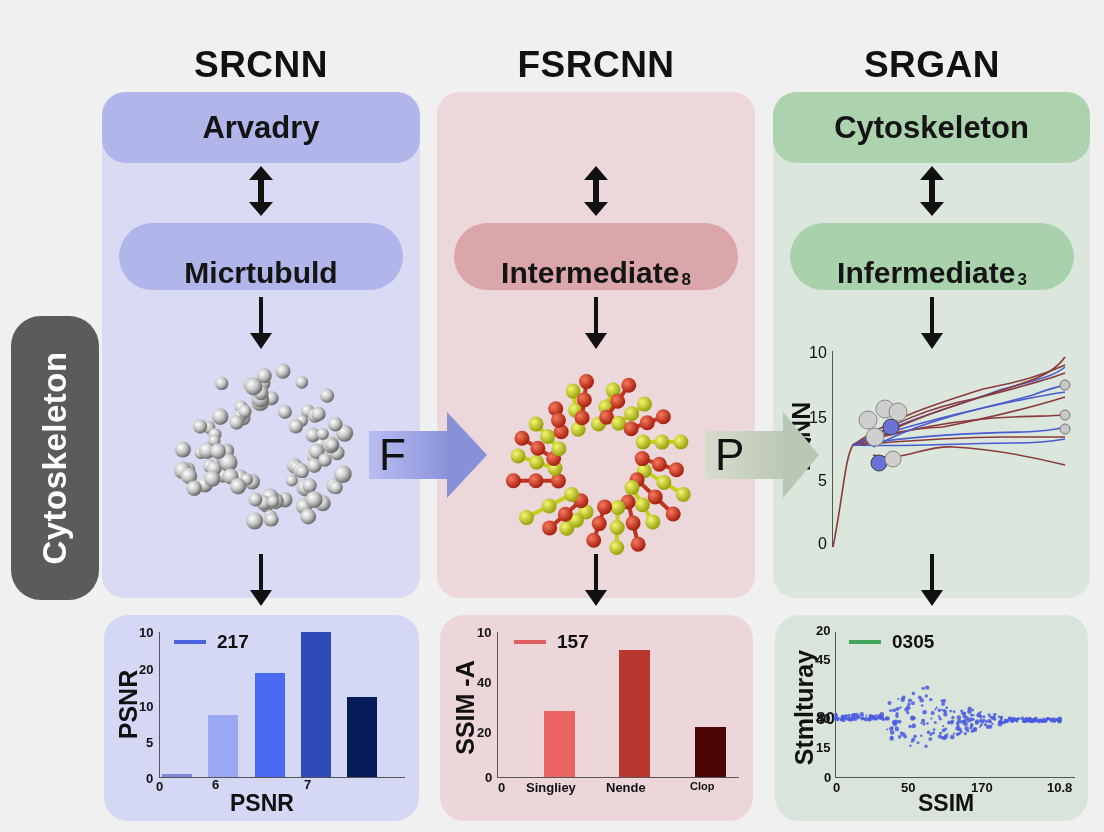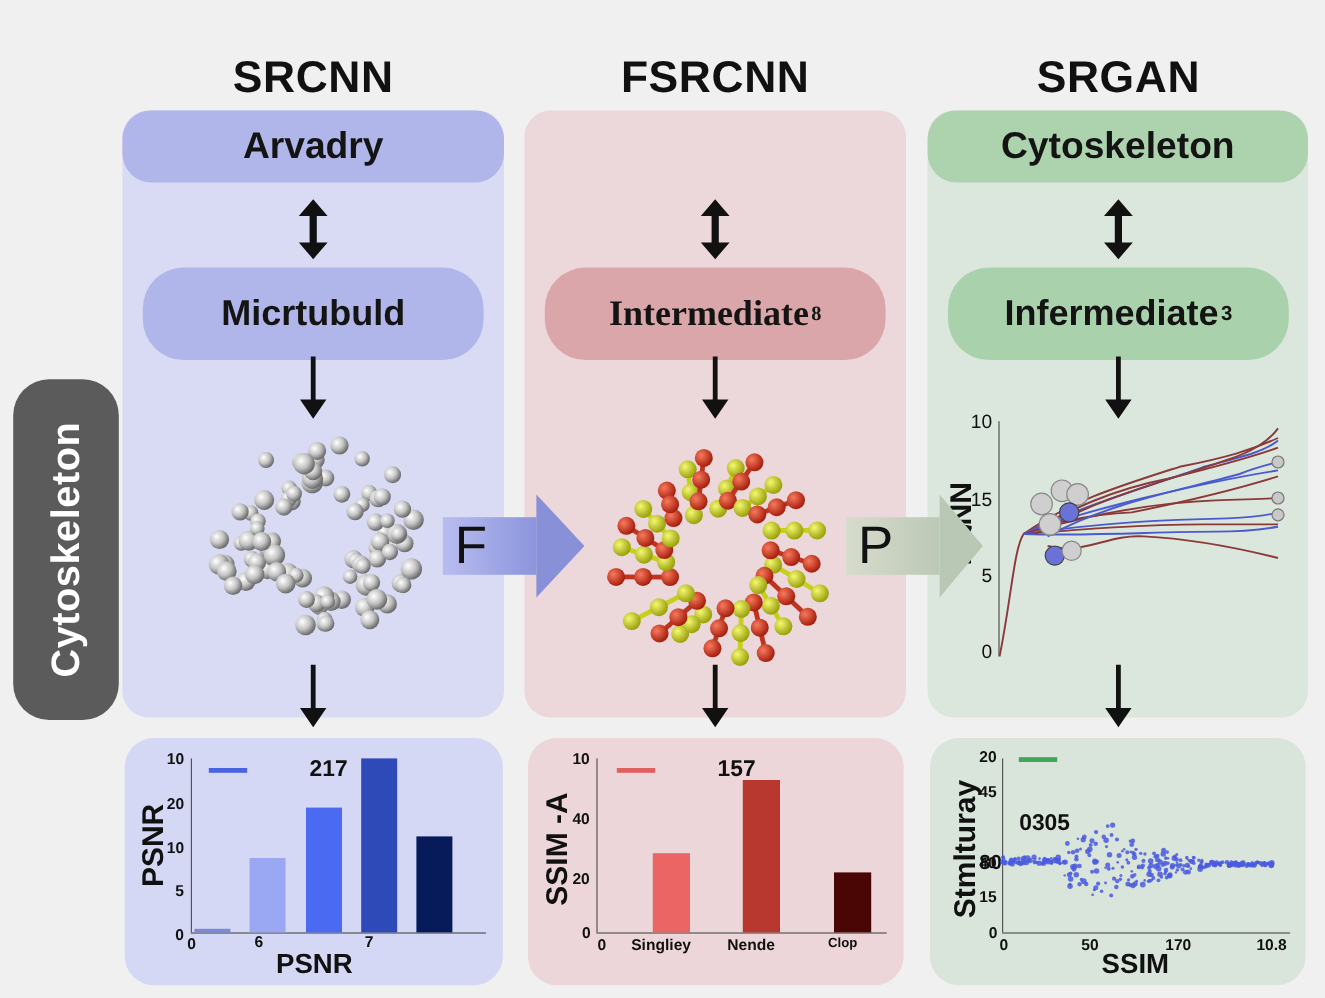--- a/index.html
+++ b/index.html
@@ -6,30 +6,30 @@
   html, body { width: 1104px; height: 832px; overflow: hidden; }
   body { background: #f0f0f0; font-family: "Liberation Sans", sans-serif; position: relative; color: #111; }
 
   .col-title { position: absolute; top: 44px; width: 320px; text-align: center; font-weight: 700; font-size: 37px; letter-spacing: 0.5px; color: #111; }
 
   .panel { position: absolute; top: 92px; height: 506px; border-radius: 22px; }
   .panel.blue  { left: 102px; width: 318px; background: #d8dbf3; }
   .panel.red   { left: 437px; width: 318px; background: #ecd7da; }
   .panel.green { left: 773px; width: 317px; background: #dbe6dc; }
 
-  .pill-top { position: absolute; left: 0; top: 0; width: 100%; height: 60px; border-radius: 24px;
+  .pill-top { position: absolute; left: 0; top: 0; width: 100%; height: 71px; border-radius: 24px;
               display: flex; align-items: center; justify-content: center; font-weight: 700; font-size: 31px; color: #141414; }
   .blue  .pill-top { background: #b0b5ea; }
   .red   .pill-top { background: #dca9ac; }
   .green .pill-top { background: #acd2ae; }
 
-  .pill-mid { position: absolute; left: 17px; top: 131px; width: 284px; height: 77px; border-radius: 34px;
-              display: flex; align-items: center; justify-content: center; font-weight: 700; font-size: 30px; color: #141414; }
+  .pill-mid { position: absolute; left: 17px; top: 131px; width: 284px; height: 67px; border-radius: 34px;
+              display: flex; align-items: flex-end; justify-content: center; font-weight: 700; font-size: 30px; color: #141414; }
   .blue  .pill-mid { background: #b1b6ea; }
-  .red   .pill-mid { background: #dba6a9; font-family: Liberation Serif, serif; }
+  .red   .pill-mid { background: #dba6a9; }
   .green .pill-mid { background: #a9d2ac; }
   .pill-mid sup { font-size: 17px; vertical-align: 12px; margin-left: 2px; }
 
   .arrow-dbl { position: absolute; left: 50%; top: 74px; width: 24px; height: 50px; transform: translateX(-50%); }
   .arrow-down { position: absolute; left: 50%; width: 22px; height: 52px; transform: translateX(-50%); }
 
   .side-label { position: absolute; left: 11px; top: 316px; width: 88px; height: 284px; border-radius: 30px; background: #5b5b5b;
                 display: flex; align-items: center; justify-content: center; }
   .side-label span { transform: rotate(-90deg); color: #fff; font-weight: 700; font-size: 33px; white-space: nowrap; letter-spacing: 0.5px; }
 
@@ -41,21 +41,21 @@
   .conn-f .head { border-left: 40px solid #8890d8; }
   .conn-p { left: 705px; }
   .conn-p .body { width: 78px; background: linear-gradient(90deg, #d7dccc, #bcc8b6); }
   .conn-p .head { border-left: 36px solid #b9c7b5; }
 
   .chart-panel { position: absolute; top: 615px; height: 206px; border-radius: 24px; }
   .chart-panel.blue  { left: 104px; width: 315px; background: #d4d8f4; }
   .chart-panel.red   { left: 440px; width: 313px; background: #ecd6d9; }
   .chart-panel.green { left: 775px; width: 313px; background: #d9e5da; }
 
-  .legend { position: absolute; top: 16px; left: 70px; display: flex; align-items: center; font-weight: 700; font-size: 19px; gap: 41px; }
+  .legend { position: absolute; top: 16px; left: 70px; display: flex; align-items: center; font-weight: 700; font-size: 19px; }
   .legend .swatch { width: 32px; height: 4px; margin-right: 11px; }
   .ylabel { position: absolute; font-weight: 700; font-size: 25px; transform: rotate(-90deg); transform-origin: center; white-space: nowrap; }
   .xlabel { position: absolute; font-weight: 700; font-size: 23px; }
   .tick { position: absolute; font-size: 12px; font-weight: 700; }
   .axis-y { position: absolute; width: 1px; background: #555; }
   .axis-x { position: absolute; height: 1px; background: #555; }
   .bar { position: absolute; bottom: 0; }
   svg { overflow: visible; }
 </style>
 </head>
@@ -411,21 +411,21 @@
   <div class="tick" style="left:166px;top:165px;font-size:13px;">Nende</div>
   <div class="tick" style="left:250px;top:165px;font-size:11px;">Clop</div>
   <div id="bars-ssim" style="position:absolute;left:58px;top:17px;width:241px;height:145px;">
       <div class="bar" style="left: 46px; width: 31px; height: 66.25px; background: rgb(236, 101, 101);"></div>
       <div class="bar" style="left: 121px; width: 31px; height: 127.5px; background: rgb(184, 55, 47);"></div>
       <div class="bar" style="left: 197px; width: 31px; height: 50px; background: rgb(74, 5, 5);"></div>
     </div>
 </div>
 
 <div class="chart-panel green">
-  <div class="legend" style="left:74px;flex-direction:column;">
+  <div class="legend" style="left:74px;">
     <span class="swatch" style="background:#3fa65a;"></span>
     <span>0305</span>
   </div>
   <div class="ylabel" style="left:-28px;top:78px;">Stmlturay</div>
   <div class="axis-y" style="left:60px;top:17px;height:145px;"></div>
   <div class="axis-x" style="left:60px;top:162px;width:240px;"></div>
   <div class="tick" style="left:41px;top:8px;font-size:13px;">20</div>
   <div class="tick" style="left:41px;top:37px;font-size:13px;text-align:center;">45</div>
   <div class="tick" style="left:41px;top:50px;font-size:17px;margin-top:44px;">80</div>
   <div class="tick" style="left:41px;top:96px;font-size:13px;">40</div>

